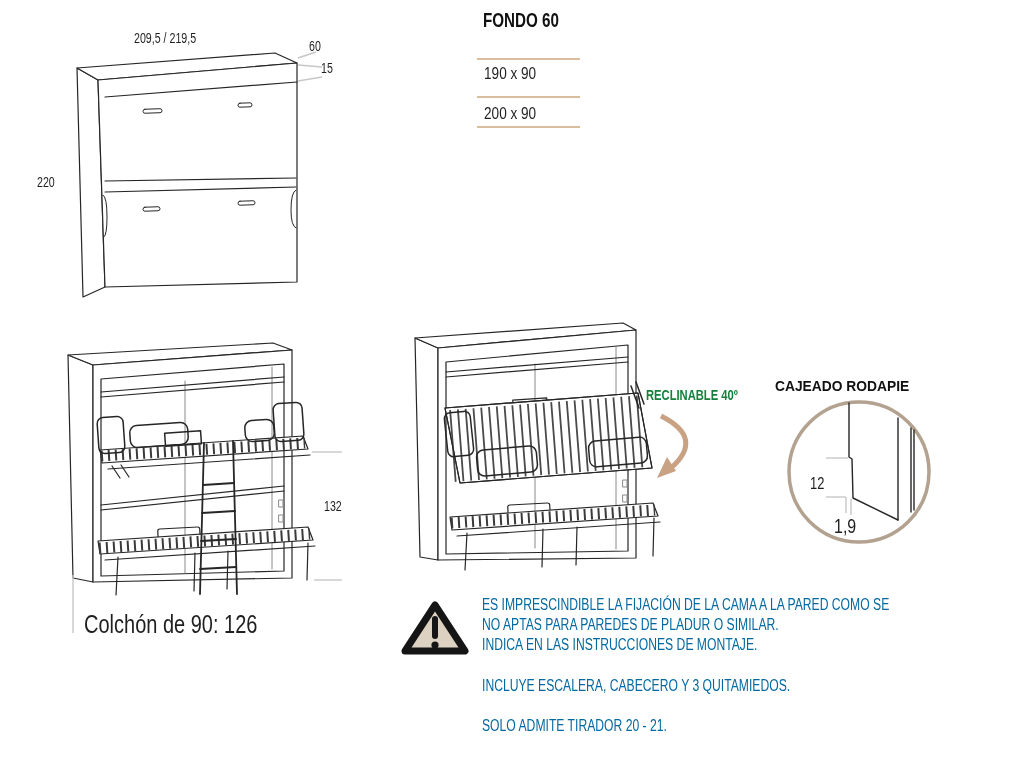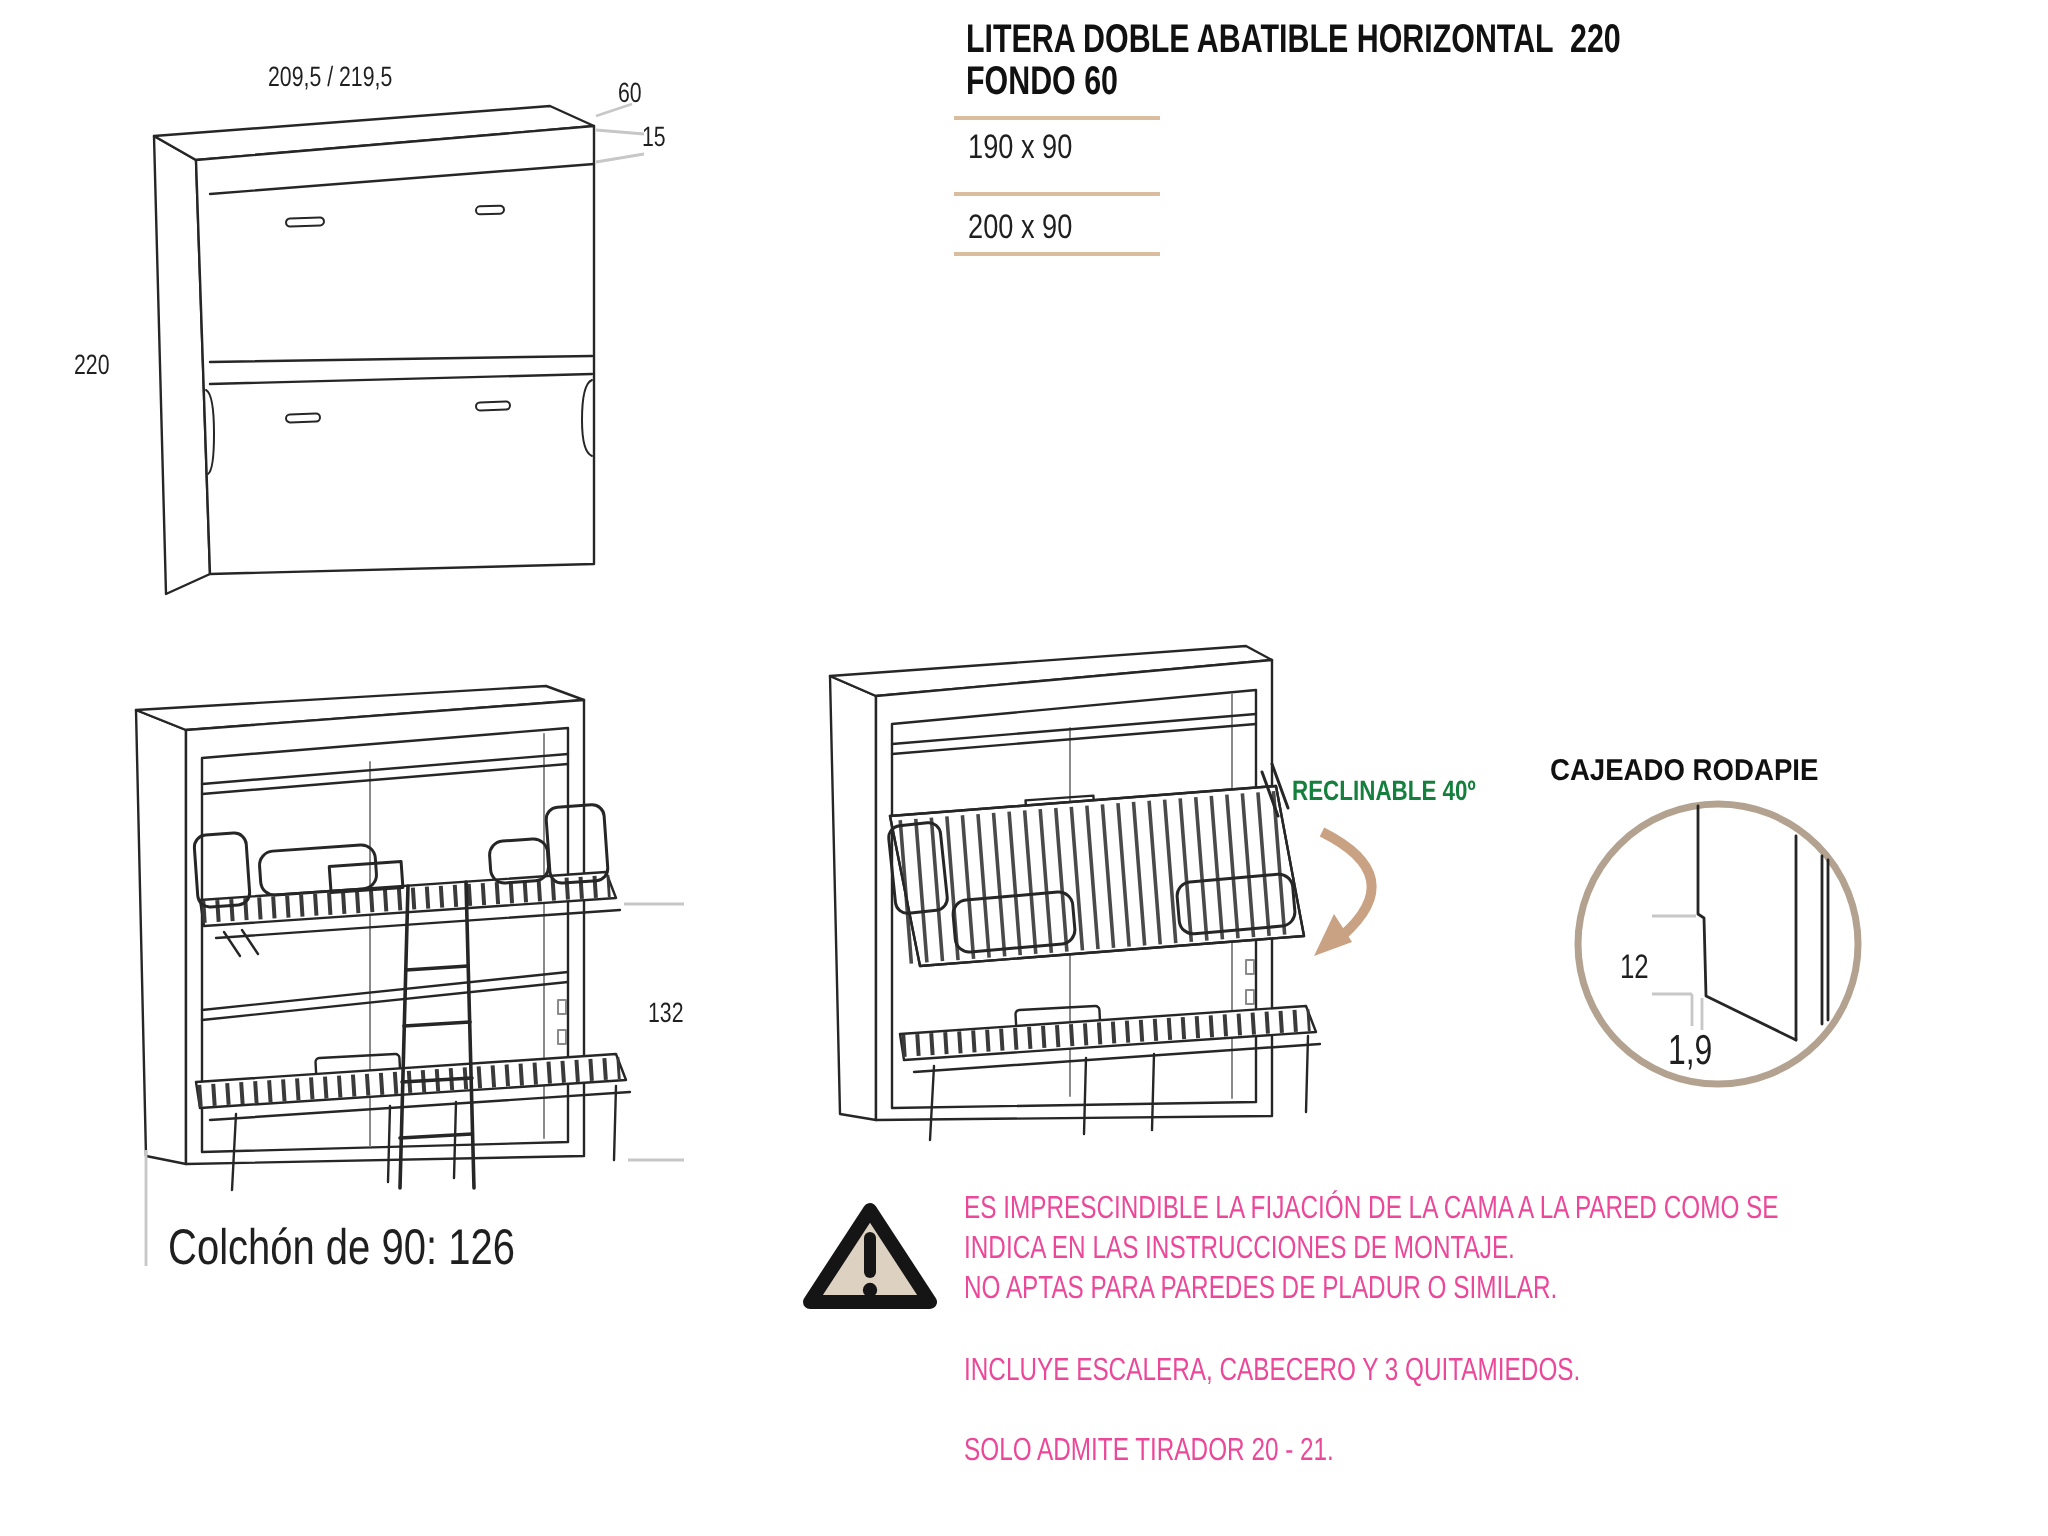--- a/index.html
+++ b/index.html
@@ -8,21 +8,21 @@
   .abs{position:absolute;}
   .lbl{position:absolute;color:#1f1f1f;font-size:14px;line-height:1.05;}
   .cond{display:inline-block;transform:scaleX(0.76);transform-origin:0 0;white-space:pre;}
   .cond80{display:inline-block;transform:scaleX(0.80);transform-origin:0 0;white-space:pre;}
   .cond92{display:inline-block;transform:scaleX(0.92);transform-origin:0 0;white-space:pre;}
   .bold{font-weight:bold;color:#111;}
   .tan{color:#15803d;}
   .divline{position:absolute;width:103px;height:2px;background:#d9bd9e;}
   svg{position:absolute;overflow:visible;}
   svg *{vector-effect:non-scaling-stroke;}
-  .warnline{font-size:16px;line-height:20px;color:#ec4899;}
+  .warnline{font-size:16px;line-height:20px;color:#0369a1;}
 </style>
 </head>
 <body>
 
 <div id="page">
 
   <svg class="abs" style="left:20px;top:25px" width="350" height="290" viewBox="0 0 350 290">
     <g stroke="#262626" stroke-width="1.2" fill="none" stroke-linecap="round" stroke-linejoin="round">
 
       <polygon points="57,43 78,55 85,262 63,272" fill="#ffffff"></polygon>
@@ -52,21 +52,20 @@
       <line x1="278" y1="40" x2="302" y2="42"></line>
       <line x1="278" y1="56" x2="302" y2="52"></line>
     </g>
   </svg>
   <div class="lbl" style="left:134px;top:31px"><span class="cond">209,5 / 219,5</span></div>
   <div class="lbl" style="left:309px;top:39px"><span class="cond">60</span></div>
   <div class="lbl" style="left:321px;top:61px"><span class="cond">15</span></div>
   <div class="lbl" style="left:37px;top:175px"><span class="cond">220</span></div>
 
   <div class="lbl bold" style="left:483px;top:10px;font-size:20px;line-height:21px">
-    <div><span class="cond">LITERA DOBLE ABATIBLE HORIZONTAL  220</span></div>
     <div><span class="cond">FONDO 60</span></div>
   </div>
   <div class="divline" style="left:477px;top:58px"></div>
   <div class="lbl" style="left:484px;top:65px;font-size:17px"><span class="cond80">190 x 90</span></div>
   <div class="divline" style="left:477px;top:96px"></div>
   <div class="lbl" style="left:484px;top:105px;font-size:17px"><span class="cond80">200 x 90</span></div>
   <div class="divline" style="left:477px;top:126px"></div>
 
   <svg class="abs" style="left:50px;top:335px" width="380" height="315" viewBox="0 0 380 315">
     <g stroke="#262626" stroke-width="1.2" fill="none" stroke-linecap="round" stroke-linejoin="round">
@@ -199,19 +198,19 @@
   <div class="lbl" style="left:810px;top:475px;font-size:17px"><span class="cond">12</span></div>
   <div class="lbl" style="left:834px;top:515px;font-size:21px"><span class="cond">1,9</span></div>
 
   <svg class="abs" style="left:400px;top:596px" width="70" height="62" viewBox="0 0 70 62">
     <polygon points="35,9 65,55 5,55" fill="#ddd2c2" stroke="#151515" stroke-width="7" stroke-linejoin="round"></polygon>
     <line x1="35" y1="23" x2="35" y2="40" stroke="#151515" stroke-width="6" stroke-linecap="round"></line>
     <circle cx="35" cy="49" r="3.6" fill="#151515"></circle>
   </svg>
   <div class="abs" style="left:482px;top:595px">
     <div class="warnline"><span class="cond">ES IMPRESCINDIBLE LA FIJACIÓN DE LA CAMA A LA PARED COMO SE</span></div>
+    <div class="warnline"><span class="cond">NO APTAS PARA PAREDES DE PLADUR O SIMILAR.</span></div>
     <div class="warnline"><span class="cond">INDICA EN LAS INSTRUCCIONES DE MONTAJE.</span></div>
-    <div class="warnline"><span class="cond">NO APTAS PARA PAREDES DE PLADUR O SIMILAR.</span></div>
   </div>
   <div class="abs warnline" style="left:482px;top:676px"><span class="cond">INCLUYE ESCALERA, CABECERO Y 3 QUITAMIEDOS.</span></div>
   <div class="abs warnline" style="left:482px;top:716px"><span class="cond">SOLO ADMITE TIRADOR 20 - 21.</span></div>
 
 </div>
 
 </body></html>

